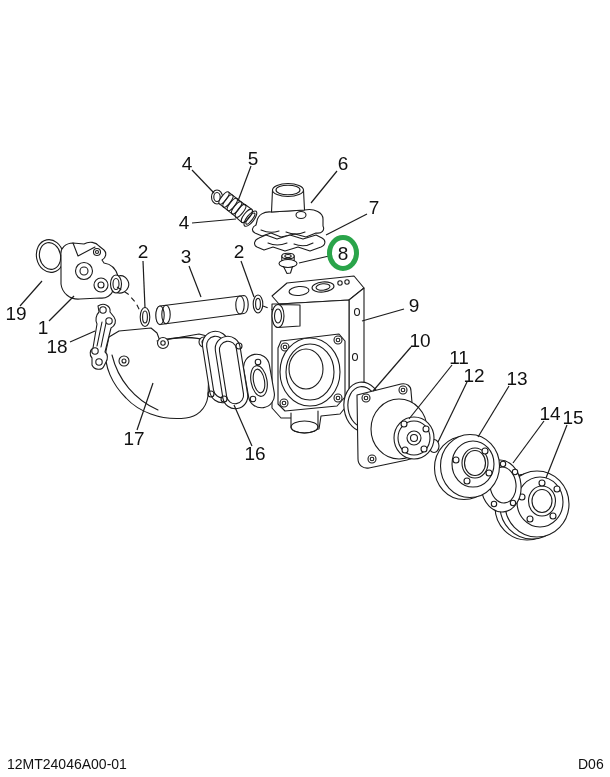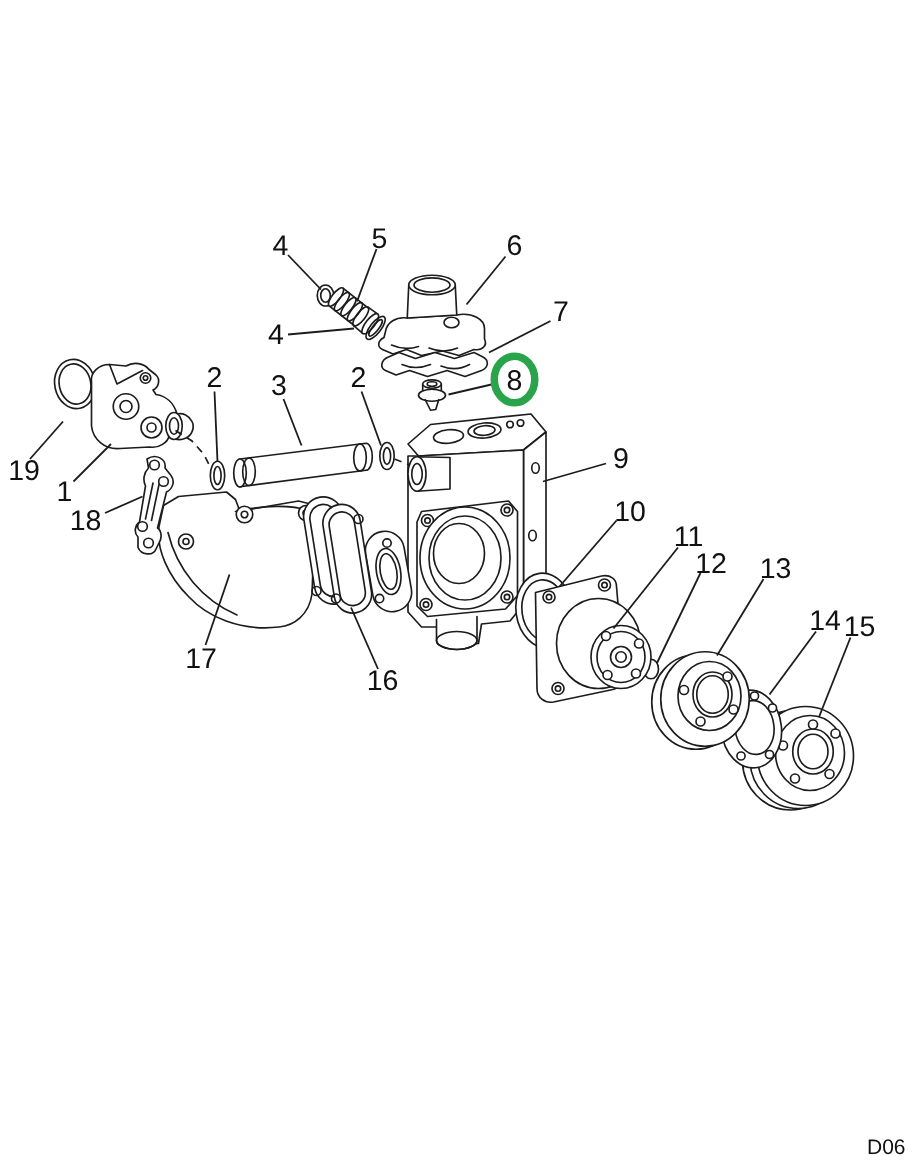--- a/index.html
+++ b/index.html
@@ -295,15 +295,16 @@
     <text class="callout" x="459" y="364">11</text>
     <text class="callout" x="474" y="382">12</text>
     <text class="callout" x="517" y="385">13</text>
     <text class="callout" x="550" y="420">14</text>
     <text class="callout" x="573" y="424">15</text>
     <text class="callout" x="134" y="445">17</text>
     <text class="callout" x="255" y="460">16</text>
   </g>
 </svg>
 
+  <div class="footnote doc-number">12MT24046A00-01</div>
   <div class="footnote page-code">D06</div>
 
 </div>
 
 </body></html>

